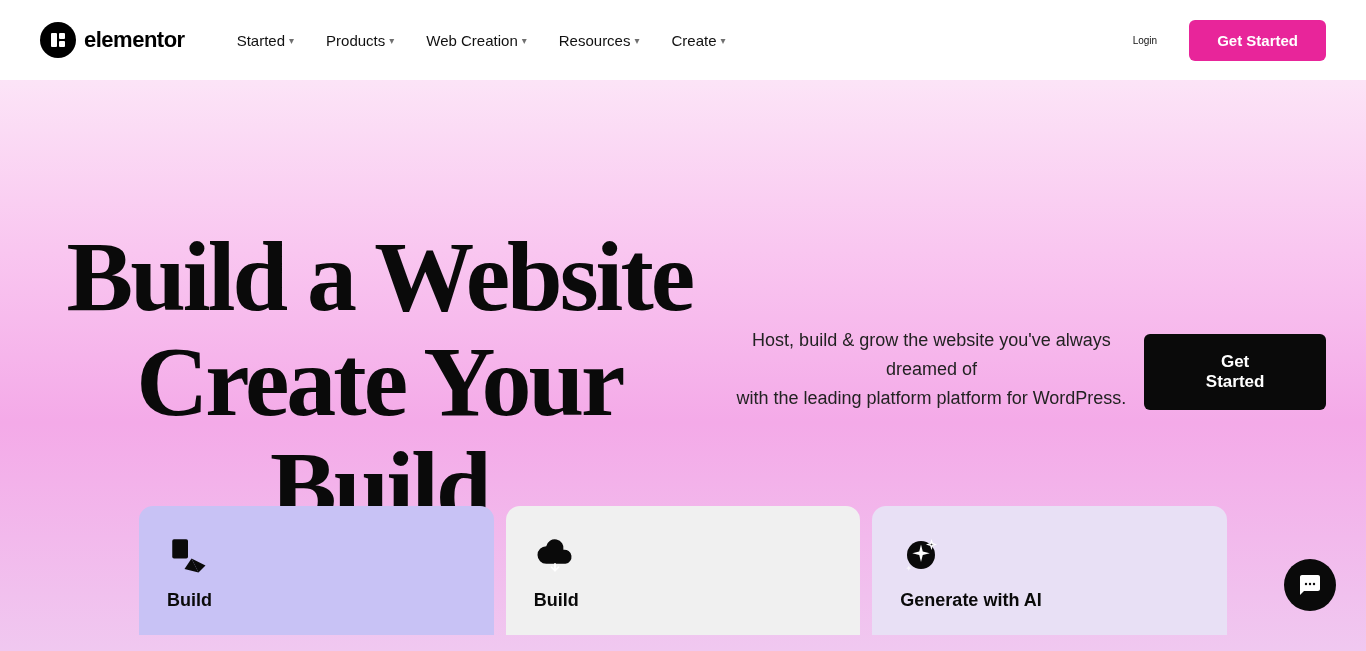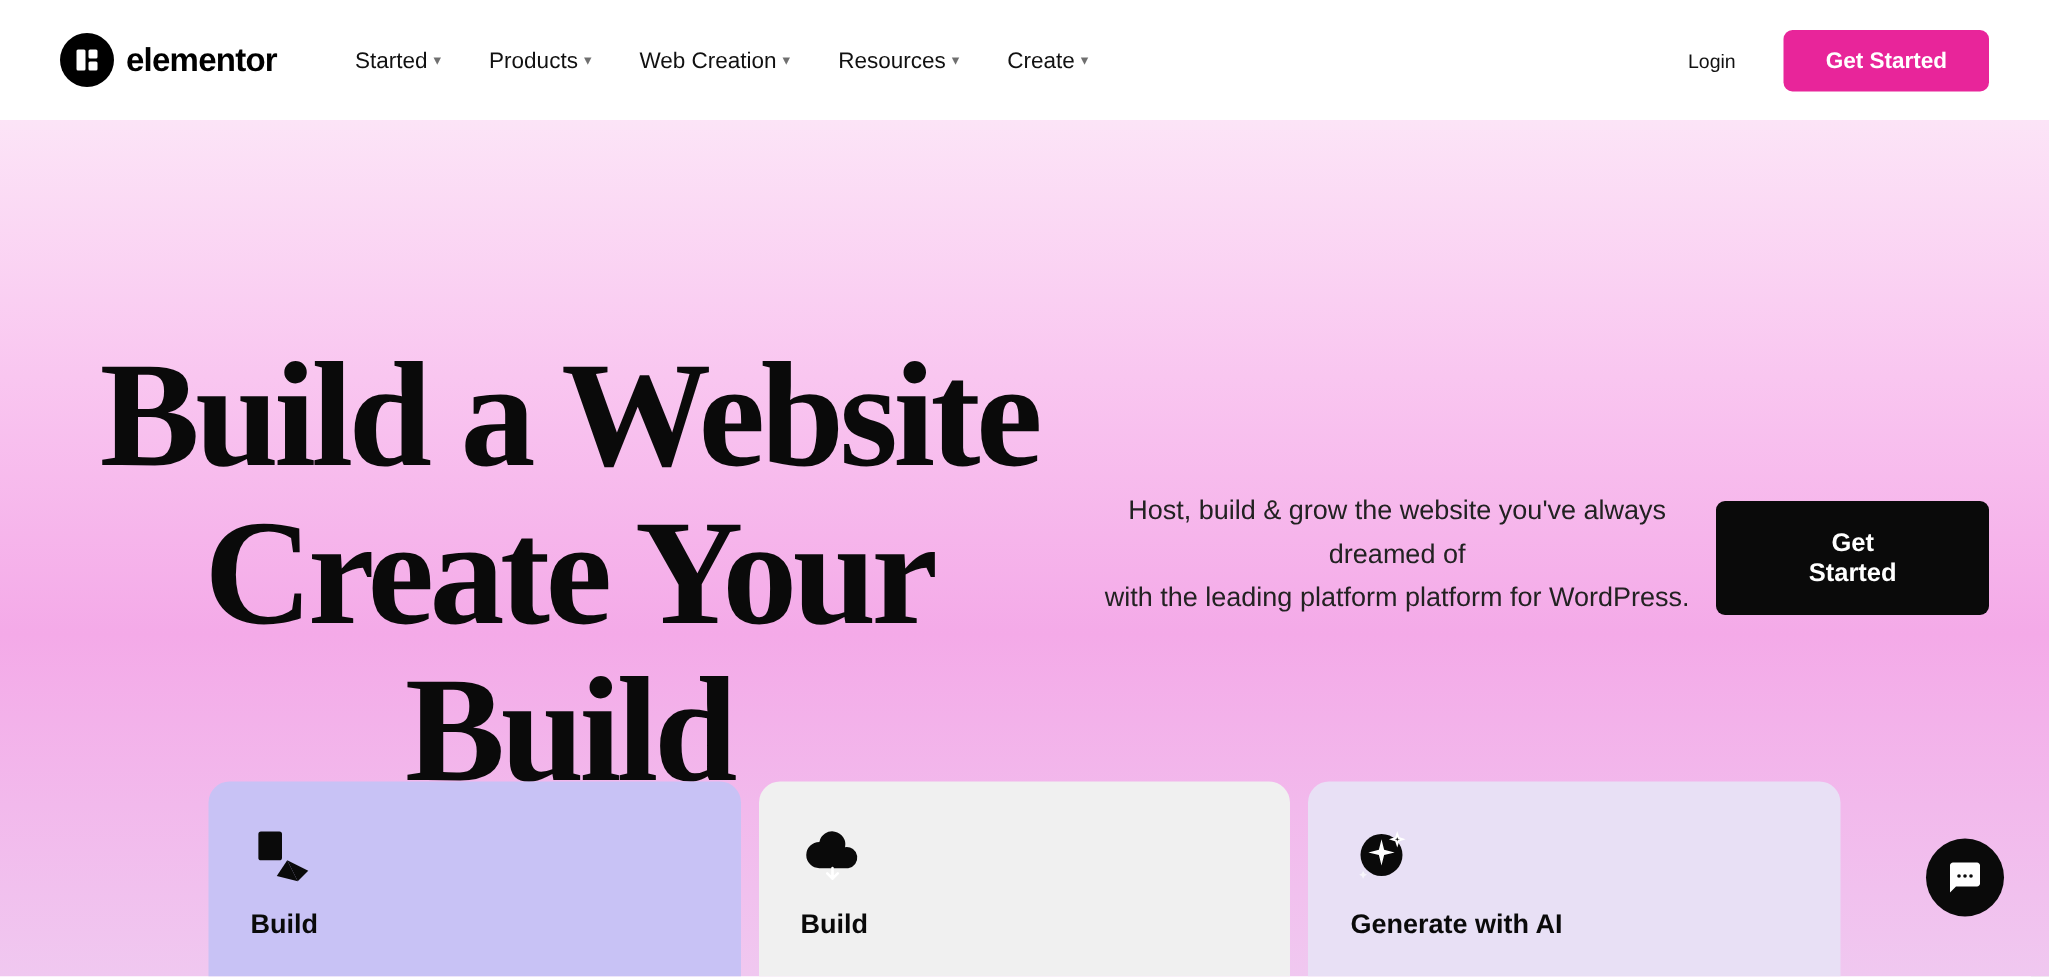--- a/index.html
+++ b/index.html
@@ -73,21 +73,21 @@
     .nav-item .chevron {
       font-size: 10px;
       opacity: 0.6;
     }
     .navbar-right {
       display: flex;
       align-items: center;
       gap: 16px;
     }
     .login-btn {
-      font-size: 13px;
+      font-size: 10px;
       font-weight: 500;
       color: #111;
       cursor: pointer;
       padding: 8px 16px;
       border-radius: 6px;
     }
     .get-started-btn-nav {
       background: #e8259a;
       color: #fff;
       font-size: 15px;
@@ -149,21 +149,21 @@
       margin: 0 auto;
       position: absolute;
       bottom: 0;
       left: 50%;
       transform: translateX(-50%);
     }
     .feature-card {
       flex: 1;
       padding: 28px 28px 24px;
       border-radius: 14px 14px 0 0;
-      margin: 0 6px;
+      margin: 16px 6px;
       min-height: 110px;
     }
     .feature-card.build {
       background: #c8c2f5;
     }
     .feature-card.host {
       background: #f0f0f0;
     }
     .feature-card.ai {
       background: #e8e0f5;

